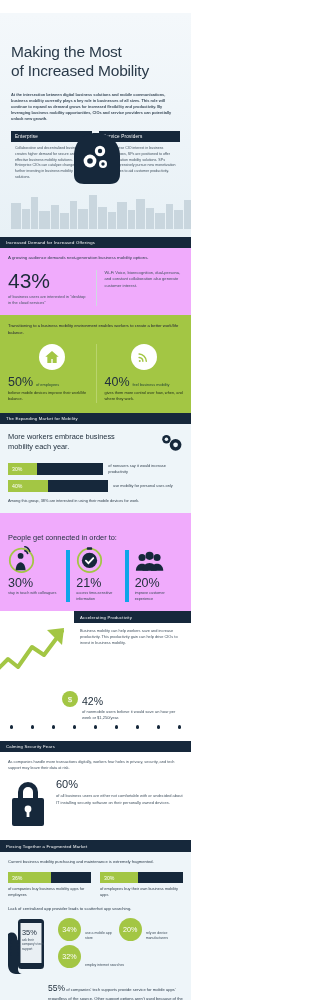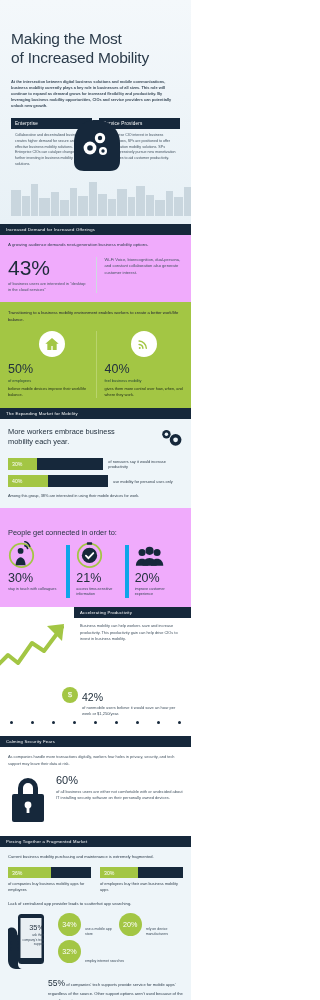--- a/index.html
+++ b/index.html
@@ -6,21 +6,21 @@
   body {
     width:191px; height:1000px; overflow:hidden;
     font-family:"Liberation Sans", sans-serif;
     background:#ffffff; color:#1d2b3a;
   }
   .page { width:191px; height:1000px; position:relative; }
 
   
   .hero {
     background:linear-gradient(180deg,#f4f8fb 0%,#e8f1f6 100%);
-    padding:30px 11px 8px 11px; position:relative;
+    padding:30px 11px 8px 11px; position:relative;margin-top:13px;
   }
   .hero h1 {
     font-size:15.5px; font-weight:400; line-height:1.22;
     color:#2b3b4a; letter-spacing:-0.2px;
   }
   .hero h1 span { display:block; }
   .hero p.intro {
     margin-top:11px; font-size:3.9px; line-height:1.55;
     font-weight:bold; color:#3a4a59;
   }
@@ -69,21 +69,21 @@
   .green { background:#a3c644; padding:8px 8px 10px 8px; }
   .green .lead { color:#223; font-size:4.2px; }
   .gsplit { display:flex; margin-top:8px; }
   .gsplit .col { width:50%; text-align:left; }
   .gsplit .col.right { padding-left:8px; border-left:1px solid #b9d46c; }
   .circ {
     width:26px; height:26px; border-radius:50%; background:#fff;
     display:flex; align-items:center; justify-content:center;
     margin:0 auto 6px auto;
   }
-  .grow { display:flex; align-items:baseline; gap:3px;flex-direction:column; }
+  .grow { display:flex; align-items:baseline; gap:3px; }
   .grow .n { font-size:12.5px; color:#22303d; line-height:1; }
   .grow .t { font-size:3.9px; color:#243; line-height:1.4; }
   .gdesc { font-size:3.9px; line-height:1.55; color:#23301a; margin-top:2px; }
 
   
   .lblue { background:#eef5f9; padding:8px 8px 9px 8px; }
   .hdr2 { font-size:7.4px; line-height:1.3; color:#23313f; font-weight:400; }
   .barrow { display:flex; align-items:center; gap:5px; margin-top:5px; }
   .bar { width:100px; height:12px; background:#16283b; position:relative; }
   .bar > i {
@@ -416,21 +416,21 @@
     <div class="phonegrid">
       <div class="phonewrap">
         <svg viewBox="0 0 46 56" width="46" height="56">
           <rect x="10" y="1" width="26" height="50" rx="3.5" fill="#16283b"></rect>
           <rect x="12.5" y="5" width="21" height="40" fill="#e9eff3"></rect>
           <path d="M0 16 c4-3 8-1 9 3 l1 6 V51 c0 3 2 5 5 5 H8 c-5 0-8-4-8-9 Z" fill="#16283b"></path>
           <rect x="2" y="22" width="9" height="4" rx="2" fill="#16283b"></rect>
           <rect x="2" y="28" width="9" height="4" rx="2" fill="#16283b"></rect>
           <rect x="2" y="34" width="9" height="4" rx="2" fill="#16283b"></rect>
         </svg>
-        <div style="position:absolute;left:14px;top:10px;width:22px;text-align:right;">
+        <div style="position:absolute;left:14px;top:10px;width:22px;text-align:left;">
           <div style="font-size:7.4px;color:#1d2b3a;">35%</div>
           <div style="font-size:3.1px;line-height:1.4;color:#3a4a59;margin-top:1px;">ask their company's tech support</div>
         </div>
       </div>
       <div class="bubbles">
         <div style="display:flex;gap:5px;">
           <div class="brow">
             <div class="bub">34%</div>
             <div class="btxt">use a mobile app store</div>
           </div>

